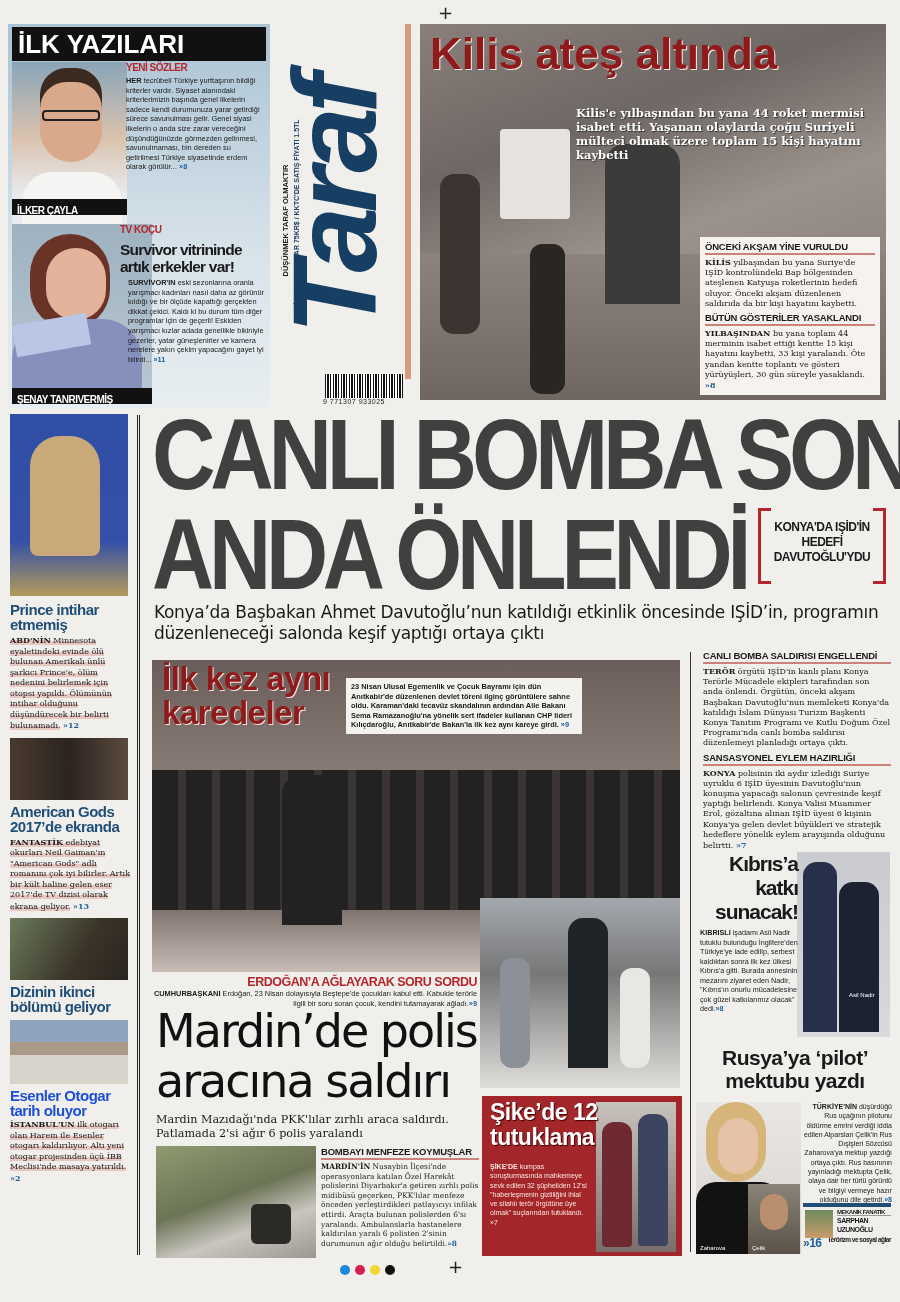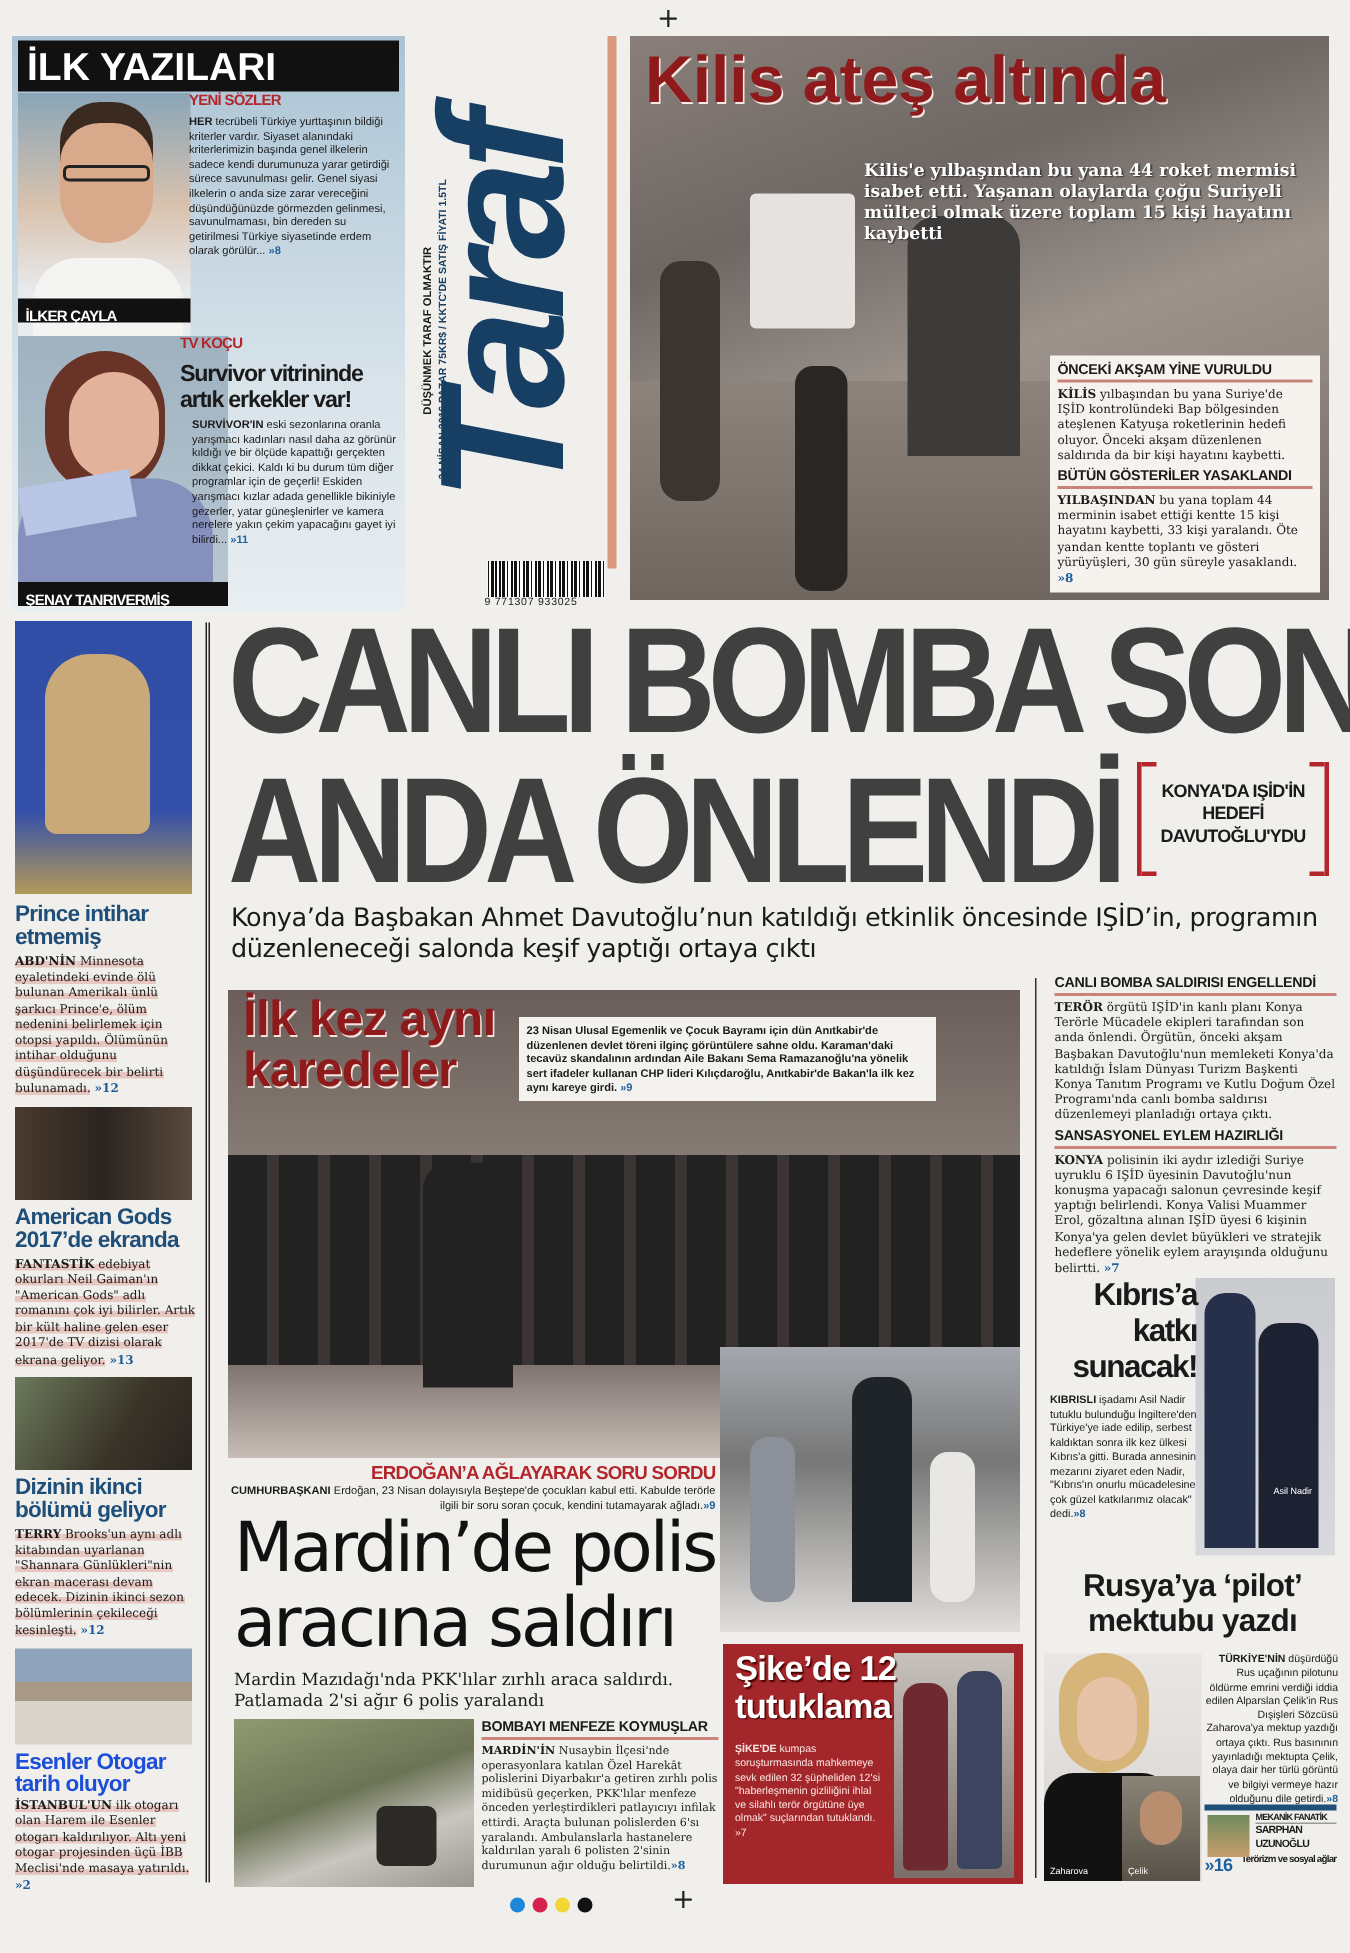--- a/index.html
+++ b/index.html
@@ -106,21 +106,20 @@
     <p class="body" style="font-size:8px;line-height:10.5px;margin-top:3px"><b class="hl">ABD'NİN</b><span class="hl"> Minnesota eyaletindeki evinde ölü bulunan Amerikalı ünlü şarkıcı Prince'e, ölüm nedenini belirlemek için otopsi yapıldı. Ölümünün intihar olduğunu düşündürecek bir belirti bulunamadı.</span> <span class="ref">»12</span></p>
   </div>
   <div class="photo" style="width:118px;height:62px;margin-top:6px;background:linear-gradient(90deg,#4a3a2e,#2b2420,#5a4a3e)"></div>
   <div style="margin-top:4px">
     <div class="cond" style="color:#1f4f78;font-size:15px;line-height:15px">American Gods 2017’de ekranda</div>
     <p class="body" style="font-size:8px;line-height:10.5px;margin-top:3px"><b class="hl">FANTASTİK</b><span class="hl"> edebiyat okurları Neil Gaiman'ın "American Gods" adlı romanını çok iyi bilirler. Artık bir kült haline gelen eser 2017'de TV dizisi olarak ekrana geliyor.</span> <span class="ref">»13</span></p>
   </div>
   <div class="photo" style="width:118px;height:62px;margin-top:6px;background:linear-gradient(120deg,#6b7a5c,#3a3428 60%,#2a2420)"></div>
   <div style="margin-top:4px">
     <div class="cond" style="color:#1f4f78;font-size:15px;line-height:15px">Dizinin ikinci bölümü geliyor</div>
-    <p class="body" style="font-size:8px;line-height:10.5px;margin-top:3px"><b class="hl">TERRY</b><span class="hl"> Brooks'un aynı adlı kitabından uyarlanan "Shannara Günlükleri"nin ekran macerası devam edecek. Dizinin ikinci sezon bölümlerinin çekileceği kesinleşti.</span> <span class="ref">»12</span></p>
   </div>
   <div class="photo" style="width:118px;height:64px;margin-top:6px;background:linear-gradient(180deg,#8fa3bd 0 35%,#a89a86 35% 55%,#d8d4cc 55%)"></div>
   <div style="margin-top:4px">
     <div class="cond" style="color:#1d4ed8;font-size:15px;line-height:15px">Esenler Otogar tarih oluyor</div>
     <p class="body" style="font-size:8px;line-height:10.5px;margin-top:1px"><b class="hl">İSTANBUL'UN</b><span class="hl"> ilk otogarı olan Harem ile Esenler otogarı kaldırılıyor. Altı yeni otogar projesinden üçü İBB Meclisi'nde masaya yatırıldı.</span> <span class="ref">»2</span></p>
   </div>
 </div>
 
 <div class="abs" style="left:152px;top:404px;width:740px;font-family:'Liberation Sans',sans-serif;font-weight:bold;color:#404040">
   <div style="font-size:100px;line-height:100px;letter-spacing:-6px;transform:scaleX(.88);transform-origin:left;white-space:nowrap">CANLI BOMBA SON</div>
@@ -132,21 +131,21 @@
   <div style="position:absolute;right:0;top:0;width:10px;border-top:3px solid #b3262c"></div>
   <div style="position:absolute;right:0;bottom:0;width:10px;border-bottom:3px solid #b3262c"></div>
   <span class="cond" style="font-size:12px;line-height:15px;display:block">KONYA'DA IŞİD'İN HEDEFİ DAVUTOĞLU'YDU</span>
 </div>
 <div class="abs" style="left:154px;top:602px;width:736px;font-size:17px;line-height:21px;font-family:'DejaVu Sans',sans-serif;letter-spacing:-.3px">Konya’da Başbakan Ahmet Davutoğlu’nun katıldığı etkinlik öncesinde IŞİD’in, programın düzenleneceği salonda keşif yaptığı ortaya çıktı</div>
 
 <div class="abs" style="left:152px;top:660px;width:528px;height:312px;background:linear-gradient(180deg,#6b5e5a 0%,#8a7e78 40%,#5a4e4a 70%,#c7bdb6 100%);overflow:hidden">
   <div style="position:absolute;left:0;top:110px;width:528px;height:140px;background:repeating-linear-gradient(90deg,#222 0 26px,#3a3432 26px 34px)"></div>
   <div style="position:absolute;left:130px;top:115px;width:60px;height:150px;background:#222;border-radius:18px 18px 0 0"></div>
   <div class="cond" style="position:absolute;left:10px;top:2px;width:200px;font-size:33px;line-height:34px;color:#8f1a1c;text-shadow:1px 1px 0 #f3e2dd">İlk kez aynı karedeler</div>
-  <div class="sans" style="position:absolute;left:194px;top:18px;width:278px;background:#f4f2ef;padding:4px 5px;font-size:7.4px;line-height:9.6px;font-weight:bold">
+  <div class="sans" style="position:absolute;left:194px;top:18px;width:236px;background:#f4f2ef;padding:4px 5px;font-size:7.4px;line-height:9.6px;font-weight:bold">
     <span>23 Nisan Ulusal Egemenlik ve Çocuk Bayramı için dün Anıtkabir'de düzenlenen devlet töreni ilginç görüntülere sahne oldu. Karaman'daki tecavüz skandalının ardından Aile Bakanı Sema Ramazanoğlu'na yönelik sert ifadeler kullanan CHP lideri Kılıçdaroğlu, Anıtkabir'de Bakan'la ilk kez aynı kareye girdi.</span> <span class="ref">»9</span>
   </div>
 </div>
 <div class="abs photo" style="left:480px;top:898px;width:200px;height:190px;background:linear-gradient(180deg,#a4a8ae,#777 40%,#e0dedb)">
   <div style="position:absolute;left:88px;top:20px;width:40px;height:150px;background:#1f2429;border-radius:15px 15px 0 0"></div>
   <div style="position:absolute;left:20px;top:60px;width:30px;height:110px;background:#8b9099;border-radius:12px"></div>
   <div style="position:absolute;left:140px;top:70px;width:30px;height:100px;background:#e9e7e4;border-radius:12px"></div>
 </div>
 
 <div class="abs" style="left:152px;top:975px;width:325px;text-align:right">

